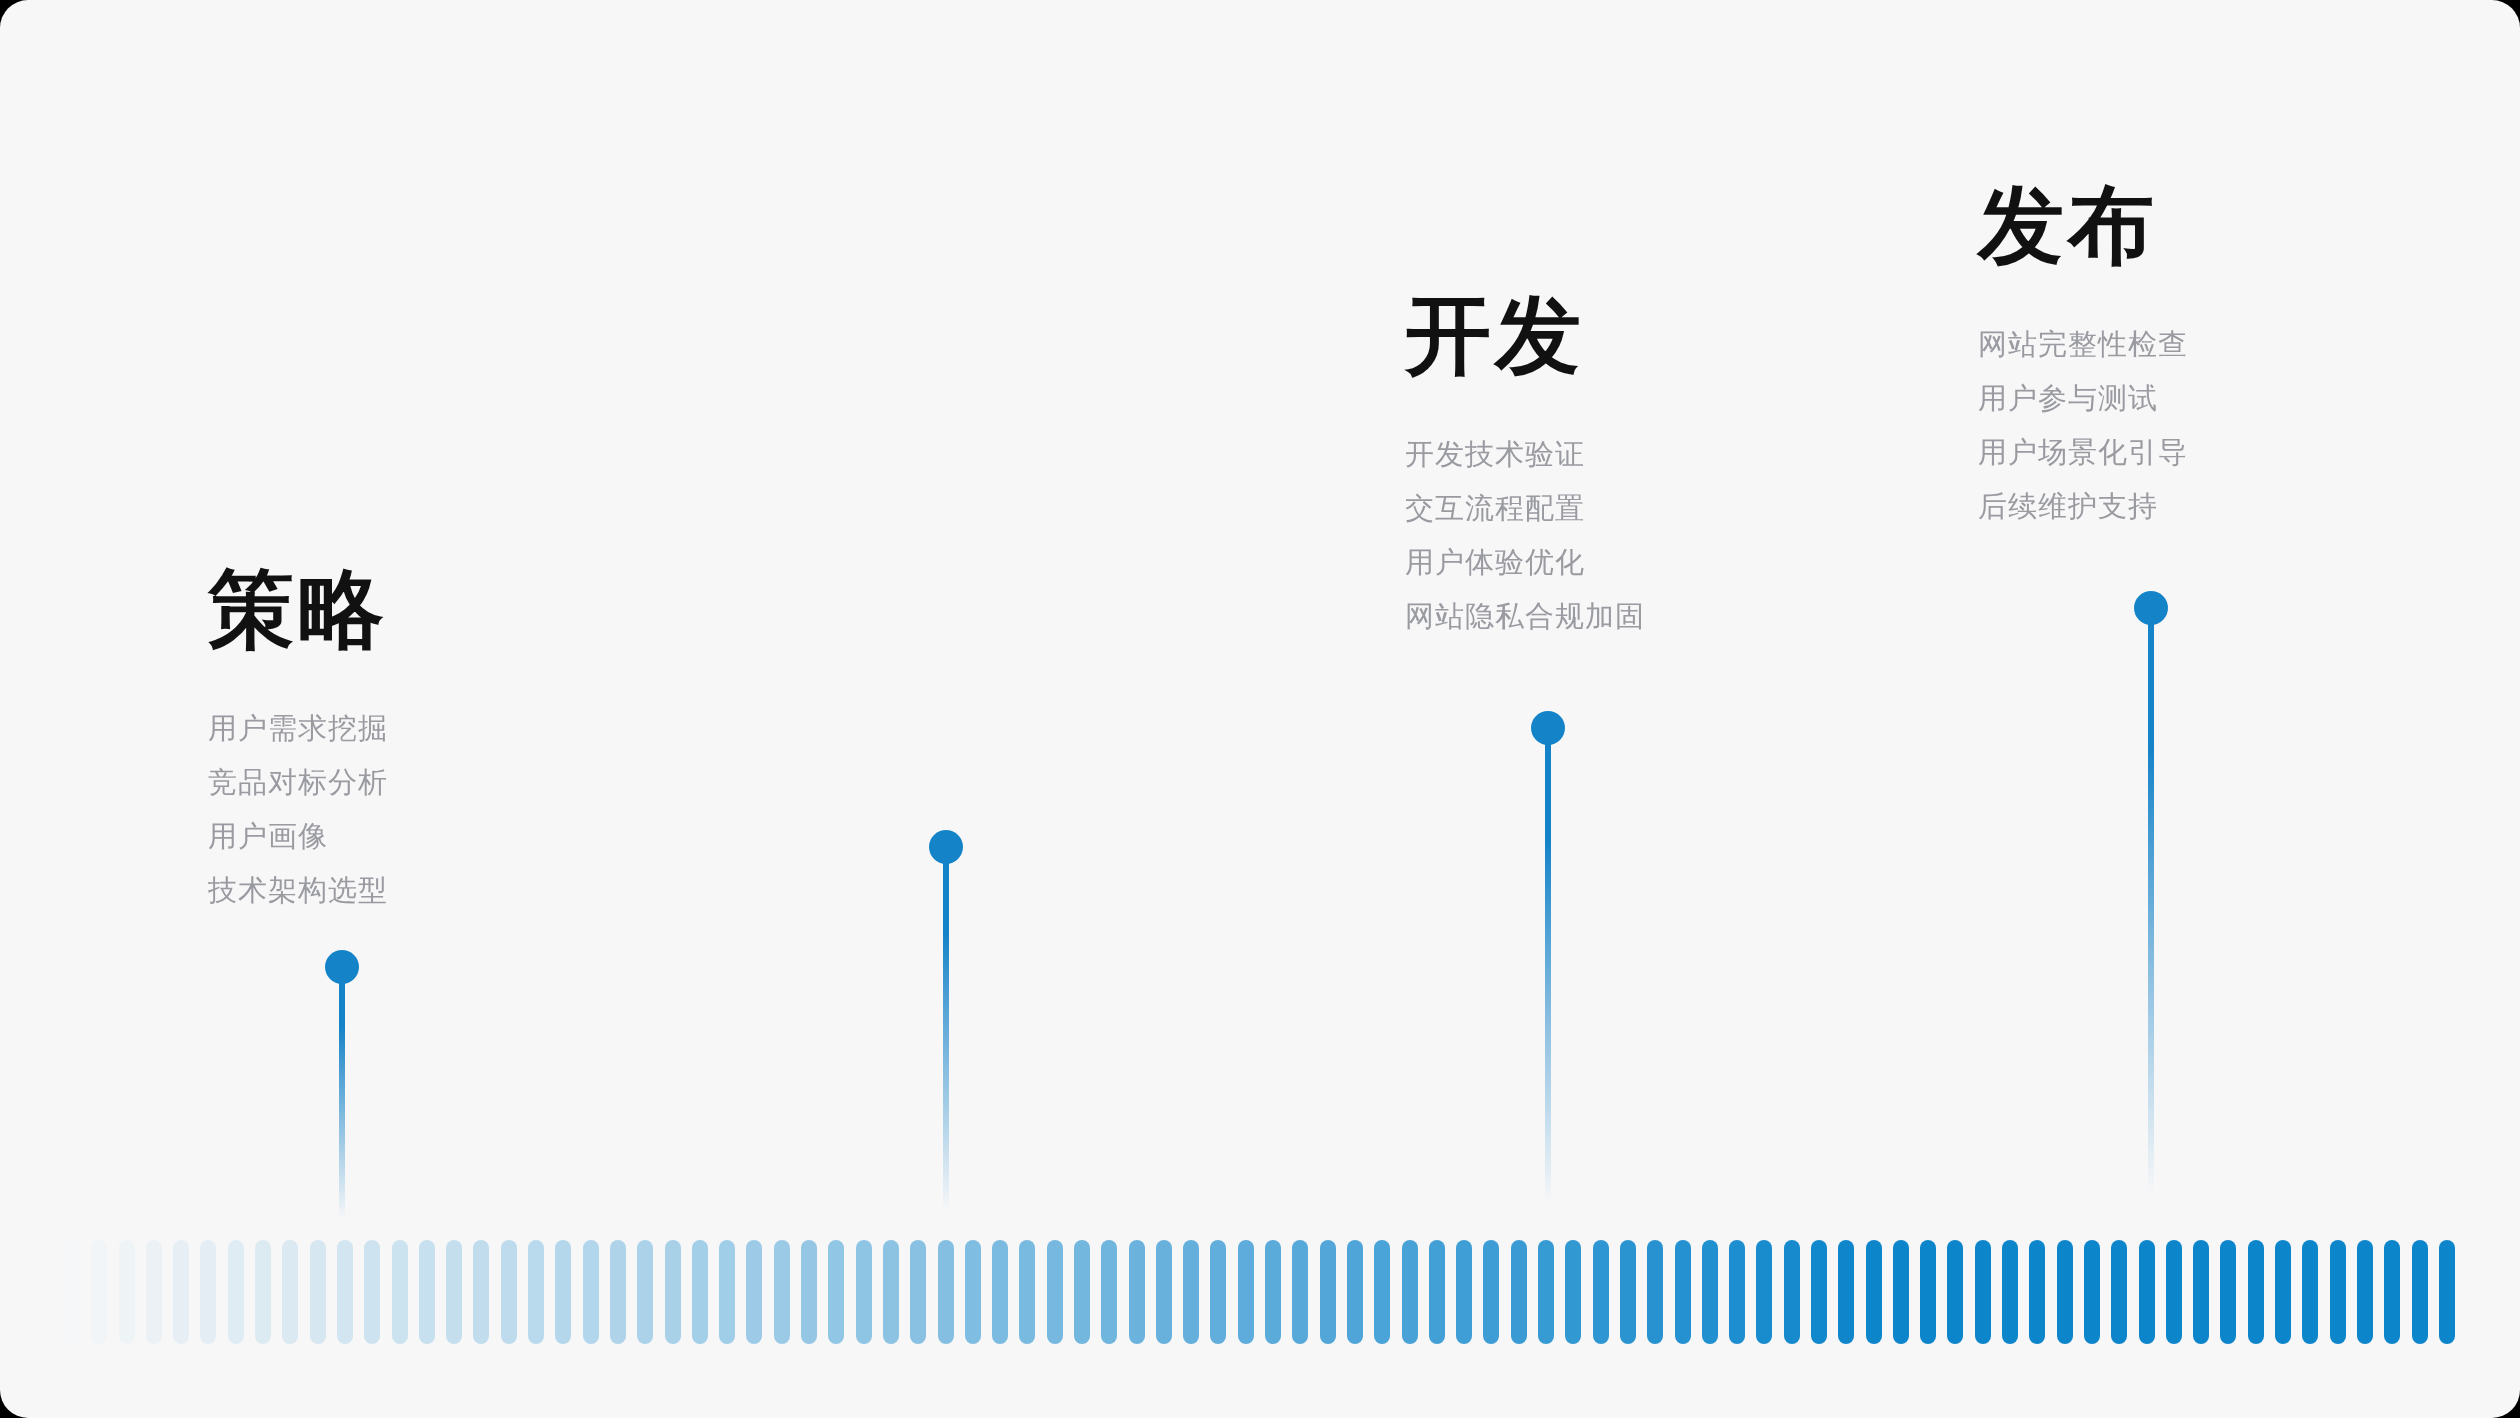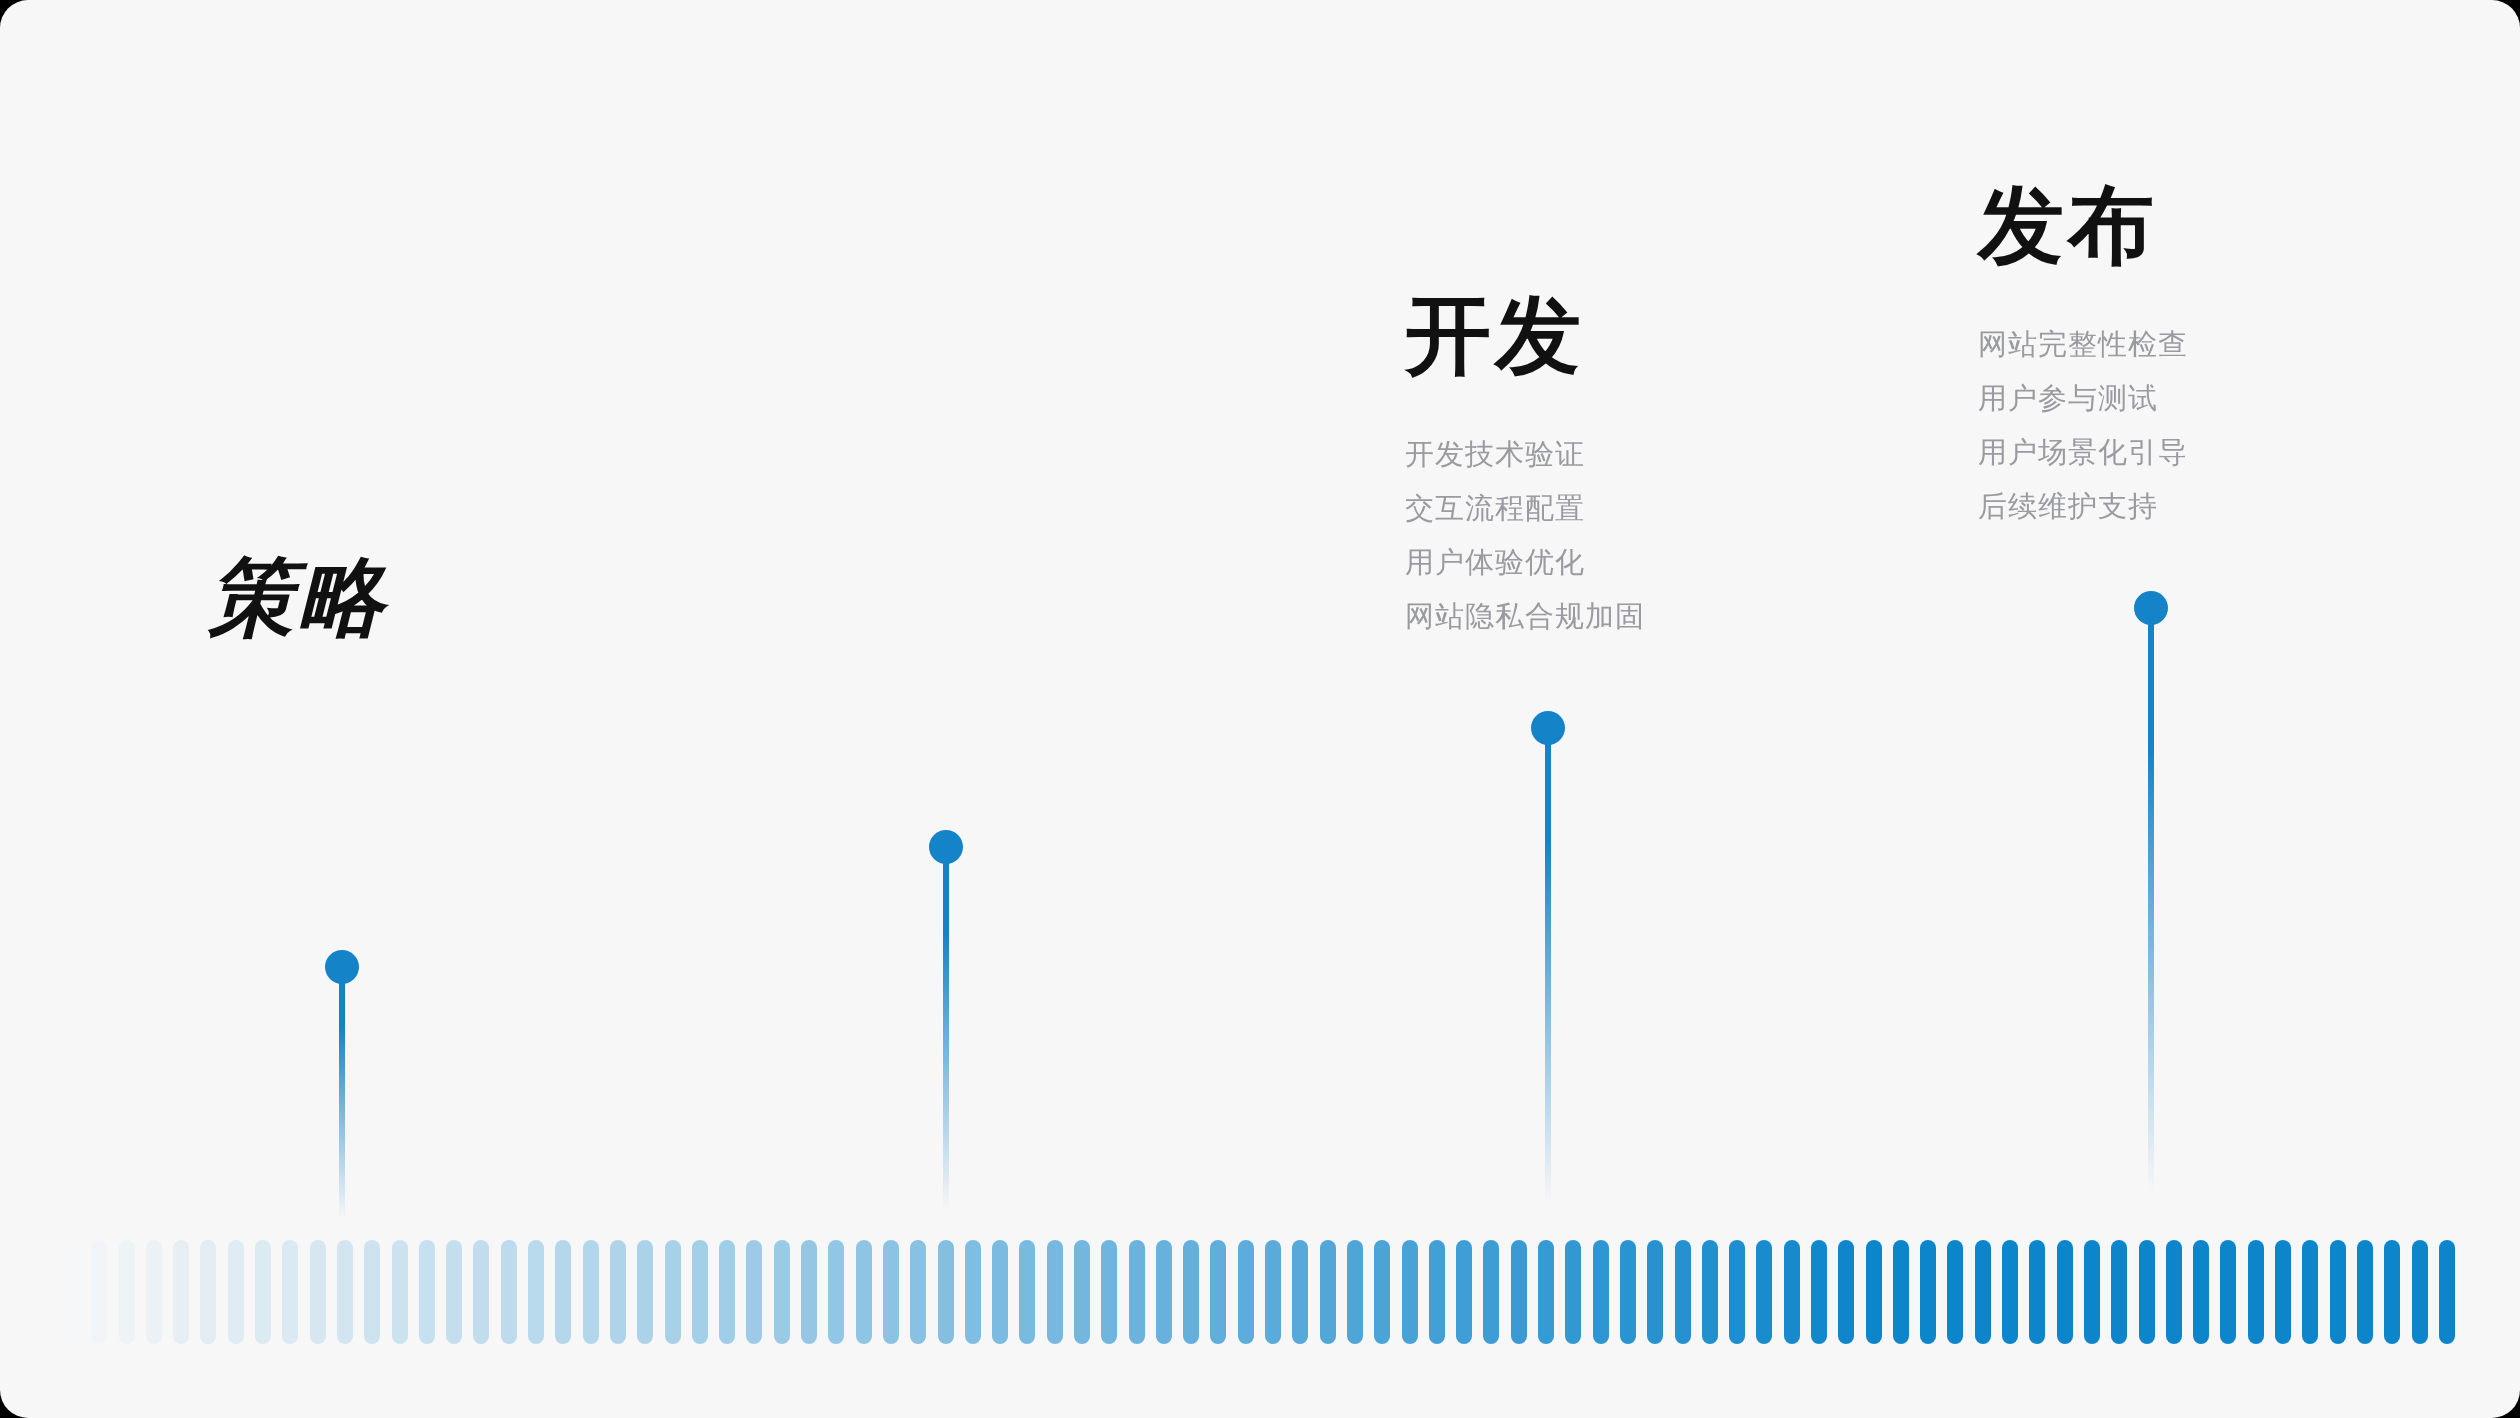--- a/index.html
+++ b/index.html
@@ -11,21 +11,21 @@
     border-radius:28px;
     overflow:hidden;
   }
   .header{
     position:absolute;left:188px;top:72px;
     font-size:44px;line-height:77px;
     color:#8a8e95;font-weight:500;
     letter-spacing:2px;
   }
   .stage{position:absolute;}
-  .s1{left:208px;top:551px;font-style:italic;}
+  .s1{left:208px;top:563px;}
   .s2{left:808px;top:394px;}
   .s3{left:1405px;top:289px;}
   .s4{left:1978px;top:179px;}
   .stage h2{
     margin:0;font-size:86px;line-height:92px;
     font-weight:700;color:#111;letter-spacing:4px;
   }
   .stage ul{list-style:none;margin:58px 0 0;padding:0;}
   .stage li{
     font-size:29px;line-height:30px;
@@ -51,20 +51,26 @@
 </head>
 <body>
 
 <div class="canvas" style="background: rgb(247, 247, 248);">
 
   <div class="header">
   </div>
 
   <div class="stage s1">
     <h2>策略</h2>
+    <ul>
+      <li>用户需求挖掘</li>
+      <li>竞品对标分析</li>
+      <li>用户画像</li>
+      <li>技术架构选型</li>
+    </ul>
   </div>
 
 
   <div class="stage s4">
     <h2>发布</h2>
     <ul>
       <li>网站完整性检查</li>
       <li>用户参与测试</li>
       <li>用户场景化引导</li>
       <li>后续维护支持</li>

